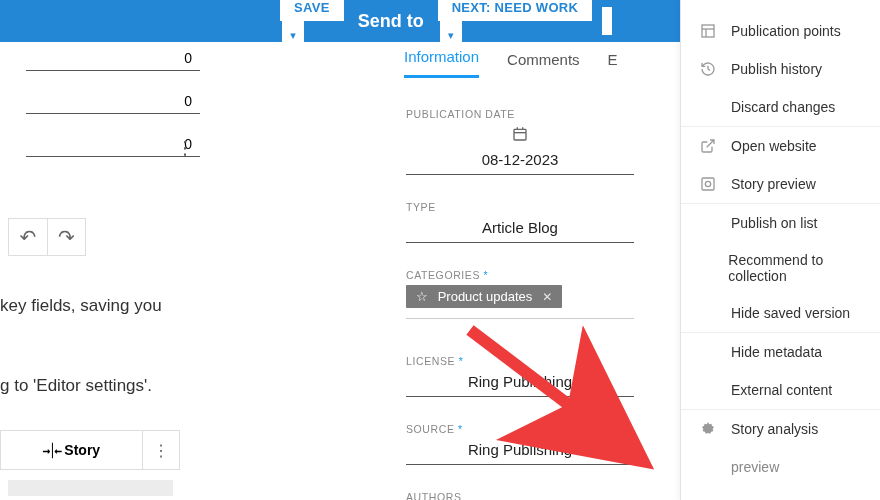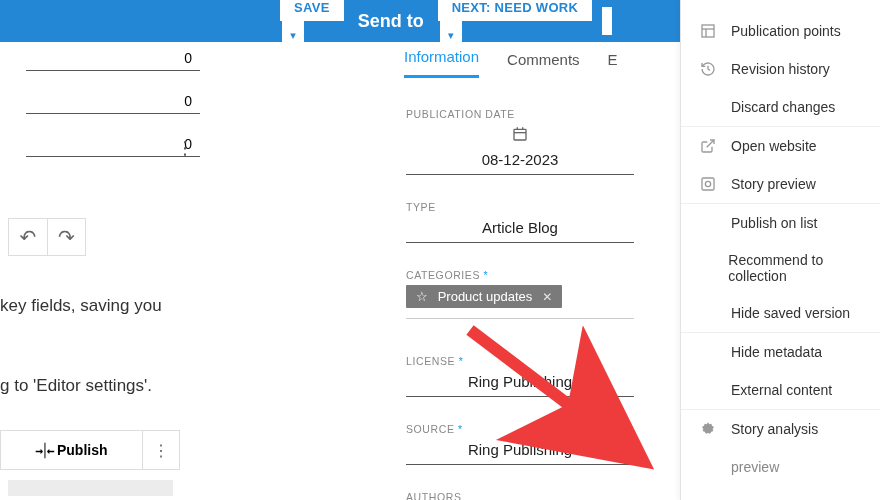--- a/index.html
+++ b/index.html
@@ -118,21 +118,21 @@
       <span>↷</span>
     </div>
 </div>
 
 <div class="body-text bt1">key fields, saving you</div>
 <div class="body-text bt2">g to 'Editor settings'.</div>
 
 <div class="bottom-tool">
   <div class="center-cell">
     <span class="center-icon">→│←</span>
-    <span>Publish</span>
+    <span>Story</span>
   </div>
   <div class="more-cell">
     <span>⋮</span>
   </div>
 </div>
 <div class="gray-bar"></div>
 
 <div class="info-panel">
   <div class="tabs">
     <div class="tab active">Information</div>
@@ -210,21 +210,21 @@
       <span>Publication points</span>
     </div>
     <div class="menu-item">
       <span class="menu-icon">
         <svg width="16" height="16" viewBox="0 0 24 24" fill="none" stroke="currentColor" stroke-width="2">
           <path d="M3 12a9 9 0 1 0 3-6.7L3 8"></path>
           <polyline points="3 3 3 8 8 8"></polyline>
           <polyline points="12 7 12 12 15 14"></polyline>
         </svg>
       </span>
-      <span>Revision history</span>
+      <span>Publish history</span>
     </div>
     <div class="menu-item sep-after">
       <span class="menu-icon blank"></span>
       <span>Discard changes</span>
     </div>
     <div class="menu-item">
       <span class="menu-icon">
         <svg width="16" height="16" viewBox="0 0 24 24" fill="none" stroke="currentColor" stroke-width="2">
           <path d="M18 13v6a2 2 0 0 1-2 2H5a2 2 0 0 1-2-2V8a2 2 0 0 1 2-2h6"></path>
           <polyline points="15 3 21 3 21 9"></polyline>

